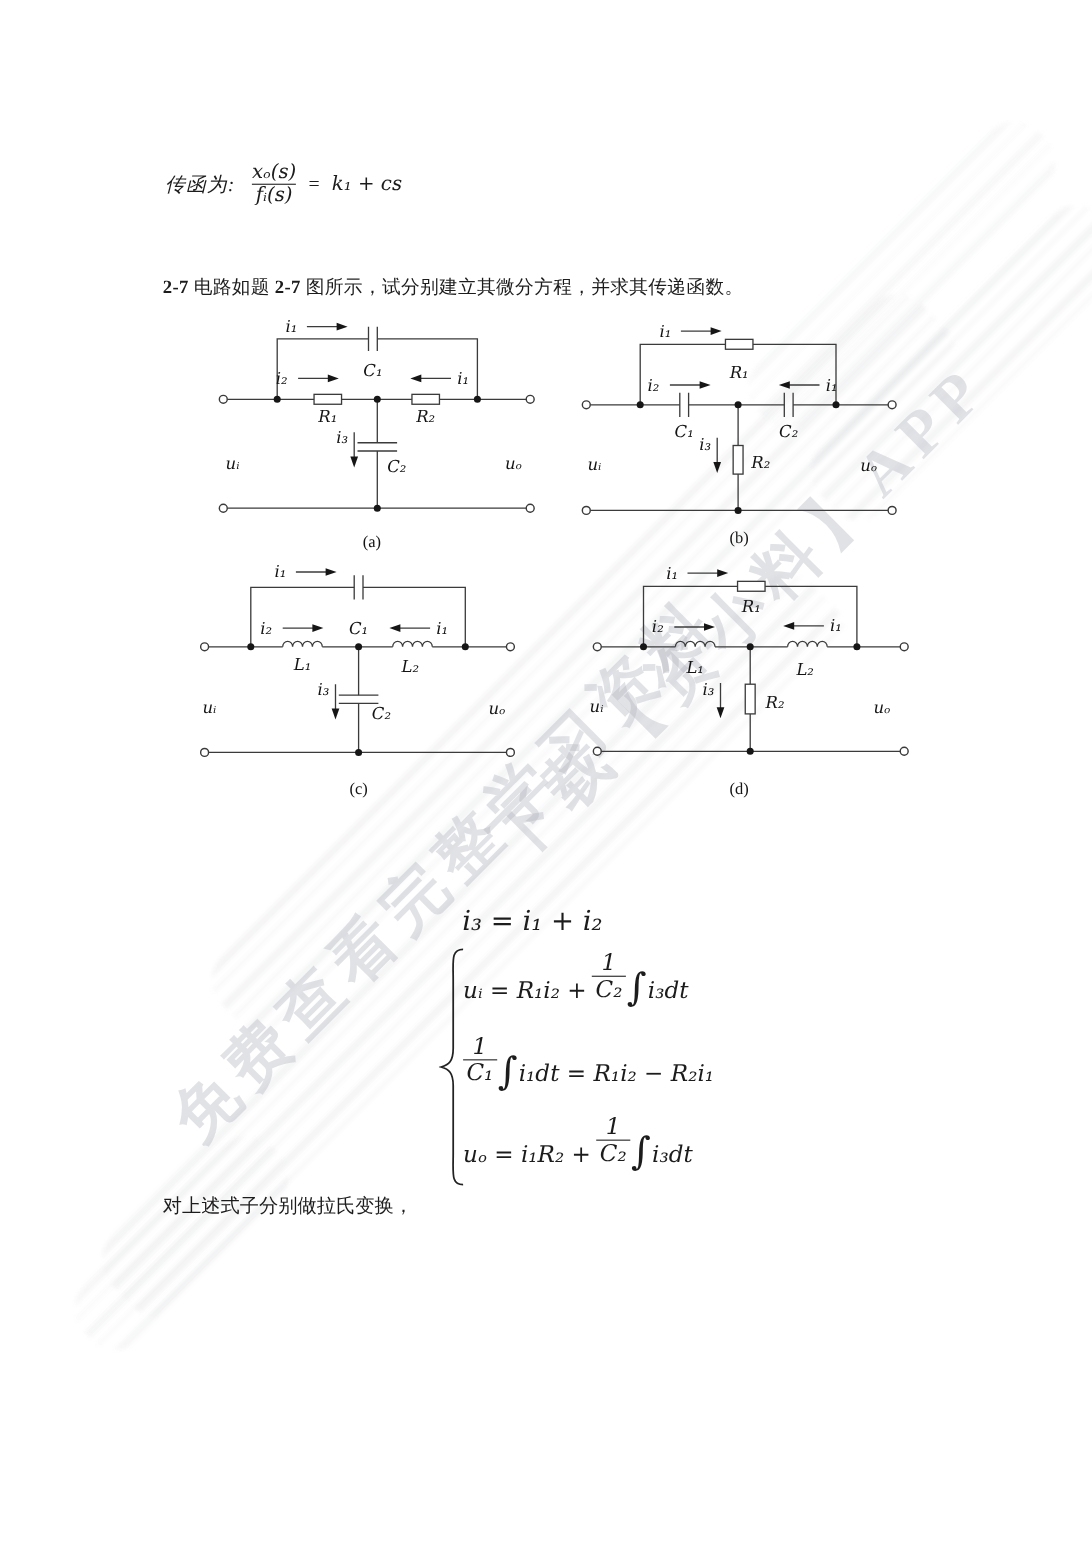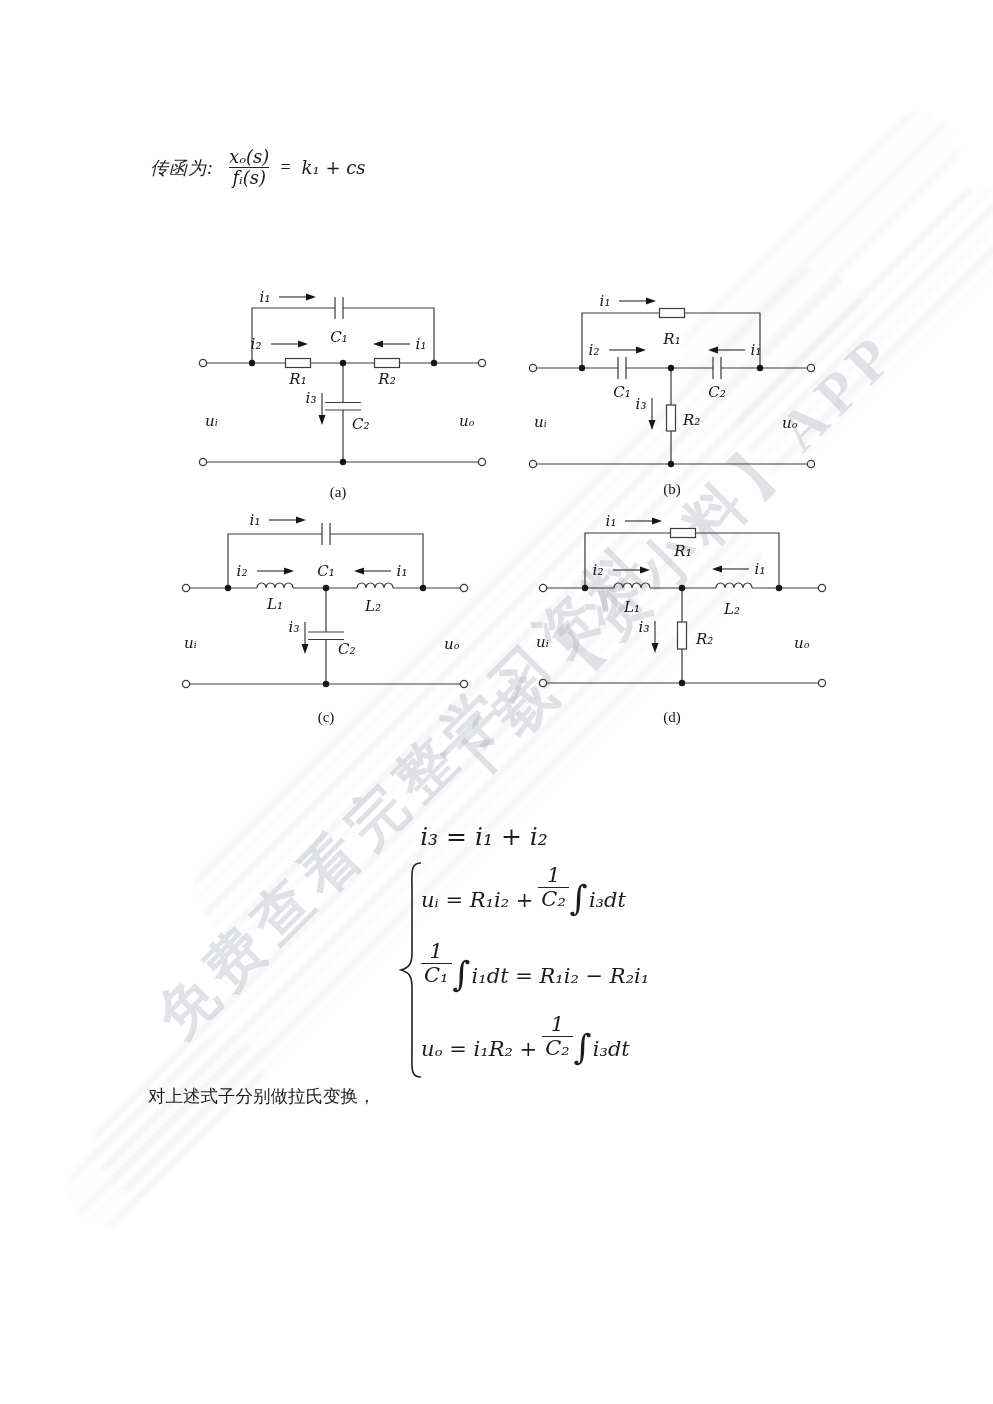--- a/index.html
+++ b/index.html
@@ -75,20 +75,23 @@
     <span class="frac math">
       <span class="num">xₒ(s)</span>
       <span class="den">fᵢ(s)</span>
     </span>
     <span class="eq">=</span>
     <span class="frac math">
       <span class="num">k₁ + cs</span>
     </span>
   </div>
 
+  <div id="problem">
+    <span class="bold">2-7</span><span> 电路如题 </span><span class="bold">2-7</span><span> 图所示，试分别建立其微分方程，并求其传递函数。</span>
+  </div>
 
   <svg class="cir" style="left:175px; top:281px;" width="340" height="228" viewBox="0 0 340 228">
     <g>
       <path class="w" d="M31.8,82 H110.5 M135.5,82 H199.5 M224.5,82 H303.4 M31.8,181 H303.4
                          M77,82 V27 H160 M168,27 H259 V82
                          M168,82 V121.5 M168,129 V181"></path>
     </g>
     <path class="w" d="M160,16 V38 M168,16 V38"></path>
     <path class="w" d="M150,121.5 H186 M150,129 H186"></path>
     <rect class="bx" x="110.5" y="77.5" width="25" height="9"></rect>

